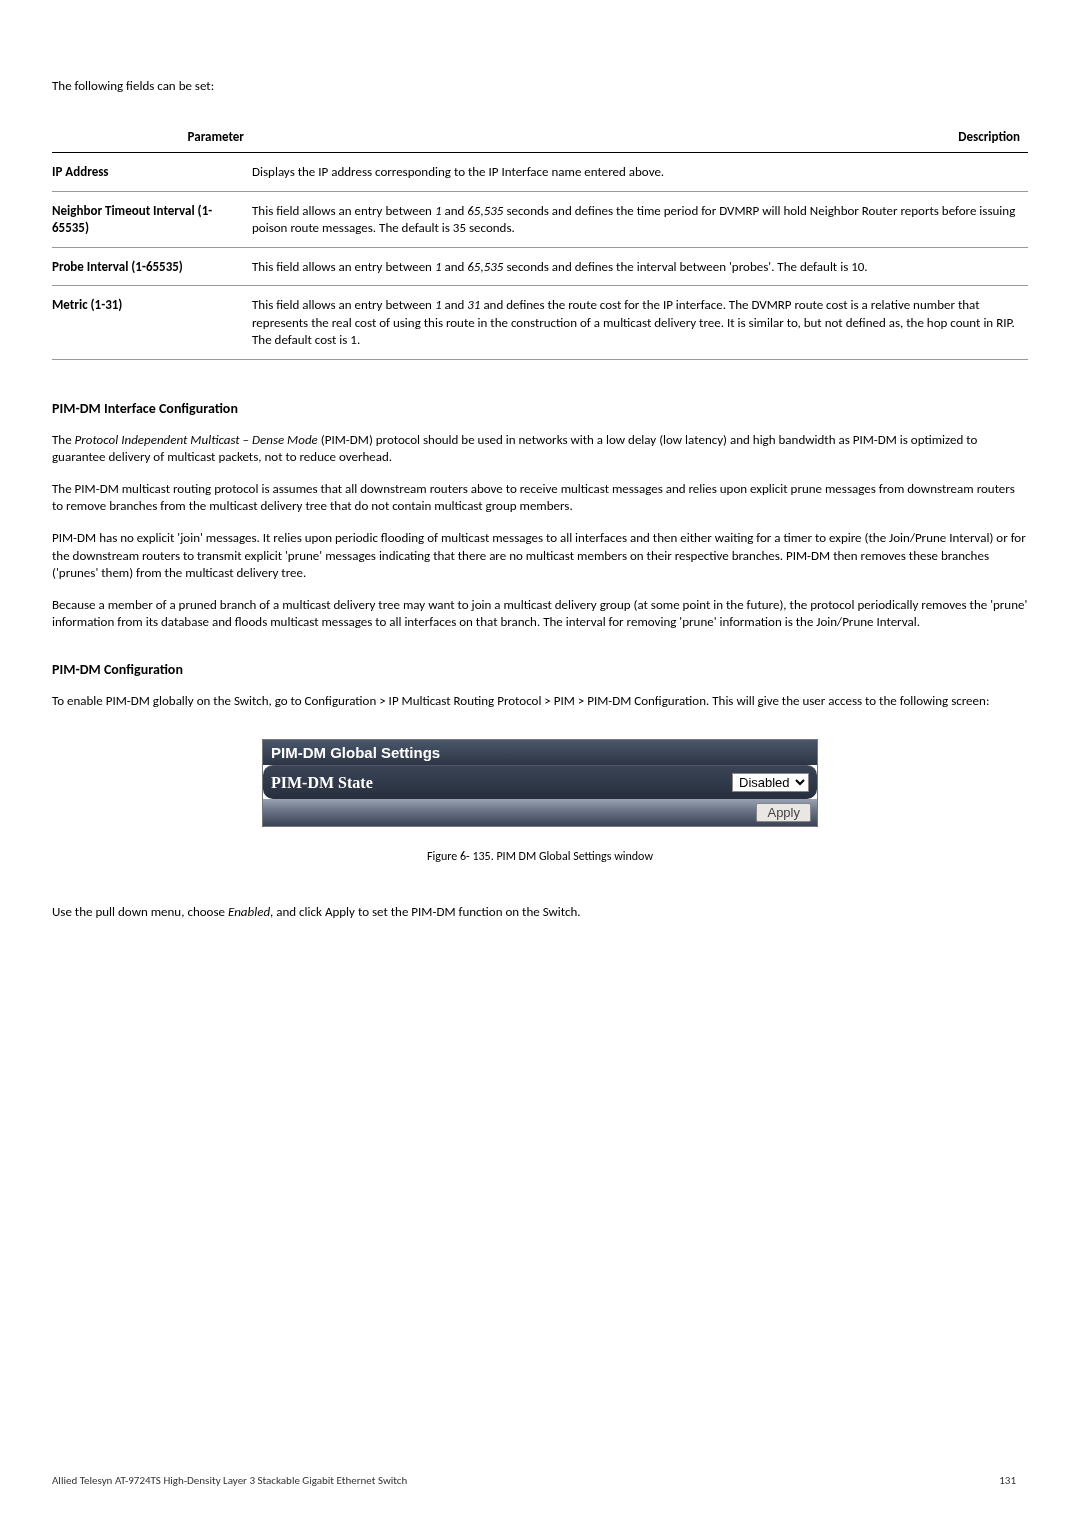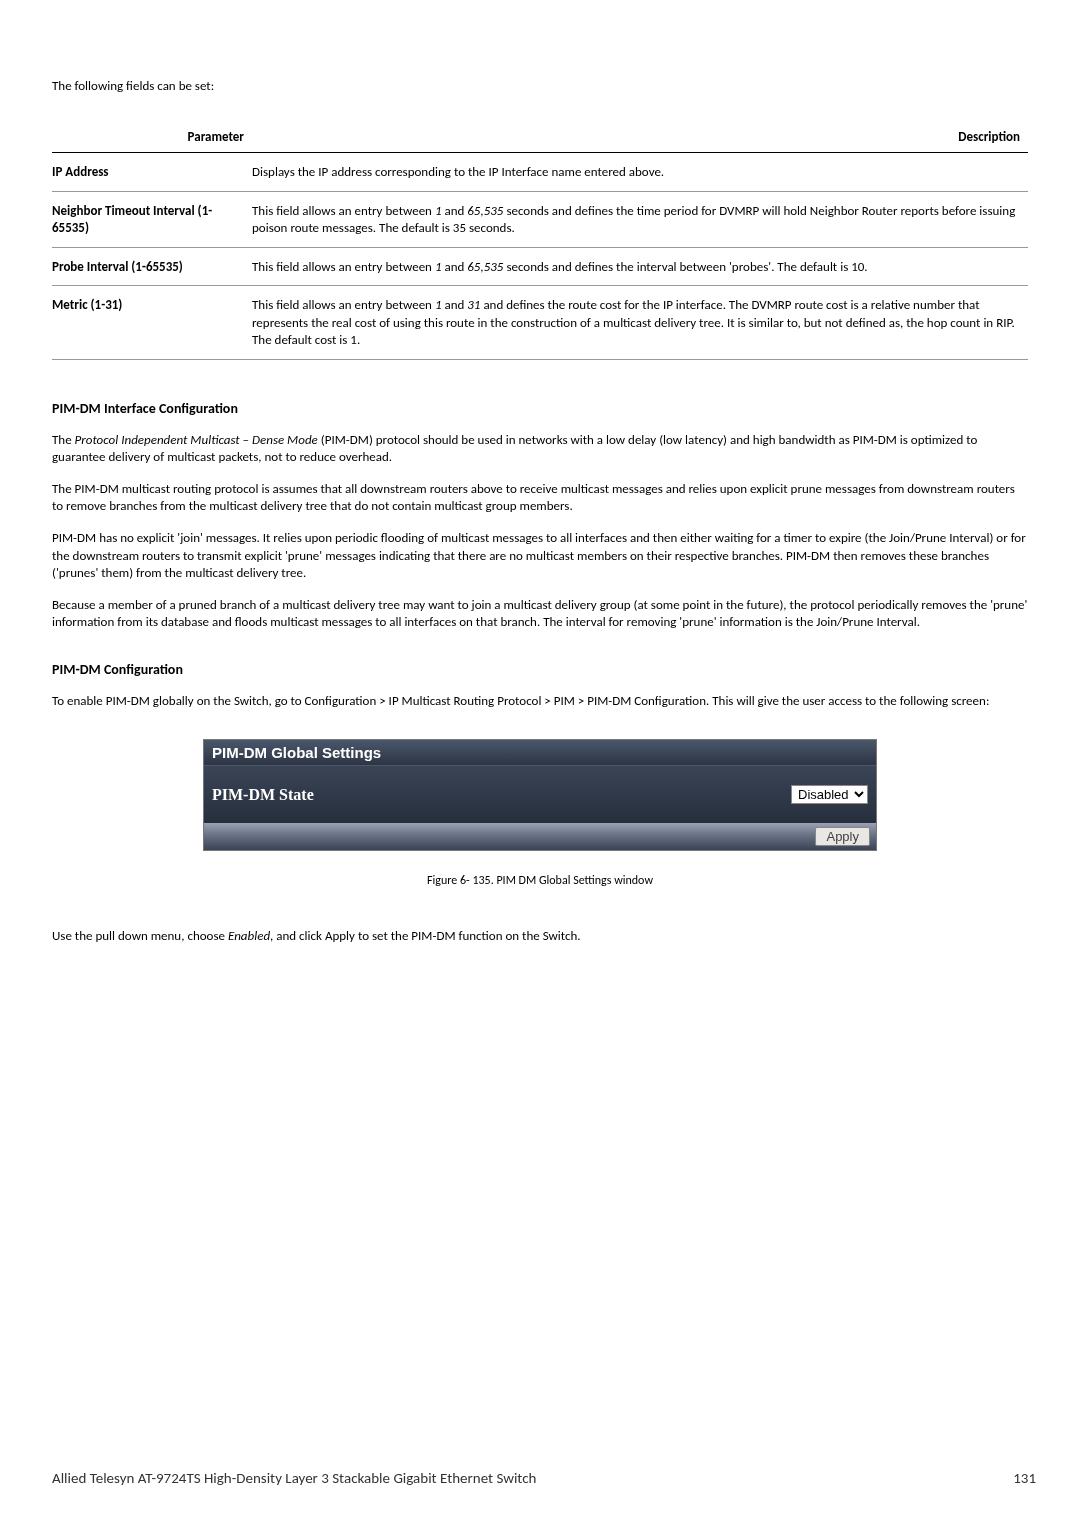--- a/index.html
+++ b/index.html
@@ -47,40 +47,41 @@
   }
   .italic { font-style: italic; }
   .bold { font-weight: normal; }
 
   .screenshot-wrap {
     display: flex;
     justify-content: center;
     margin: 30px 0 20px 0;
   }
   .globset {
-    width: 674px;
+    width: 556px;
     border: 1px solid #777;
     font-family: Tahoma, Arial, sans-serif;
   }
   .globset-head {
     background: linear-gradient(#4a566a, #2c3545);
     color: #fff;
     font-weight: bold;
     font-size: 15px;
     padding: 4px 8px;
   }
   .globset-row {
     display: flex;
     background: linear-gradient(#3a4456, #272f3d);
     color: #fff;
     align-items: center;
-    padding: 19px 8px;
+    padding: 7px 8px;
     font-weight: bold;
     font-size: 14px;
     border-top: 1px solid #556;
+    border-radius: 10px;
   }
   .globset-row .rlabel { flex: 1; font-family: "Times New Roman", serif; font-size: 16px; }
   .globset-row select {
     font-size: 13px;
     background: #fff;
     color: #000;
     border: 1px solid #888;
     padding: 0 2px;
   }
   .globset-apply {
@@ -100,24 +101,24 @@
 
   .fig-caption {
     text-align: center;
     font-size: 12px;
     margin: 22px 0 40px 0;
   }
   .footer {
     position: absolute;
     bottom: 40px;
     left: 52px;
-    right: 44px;
+    right: 64px;
     display: flex;
     justify-content: space-between;
-    font-size: 15px;
+    font-size: 11px;
     color: #333;
   }
 </style>
 </head>
 <body>
 
 <p class="intro">The following fields can be set:</p>
 
 <table class="params">
   <thead>

